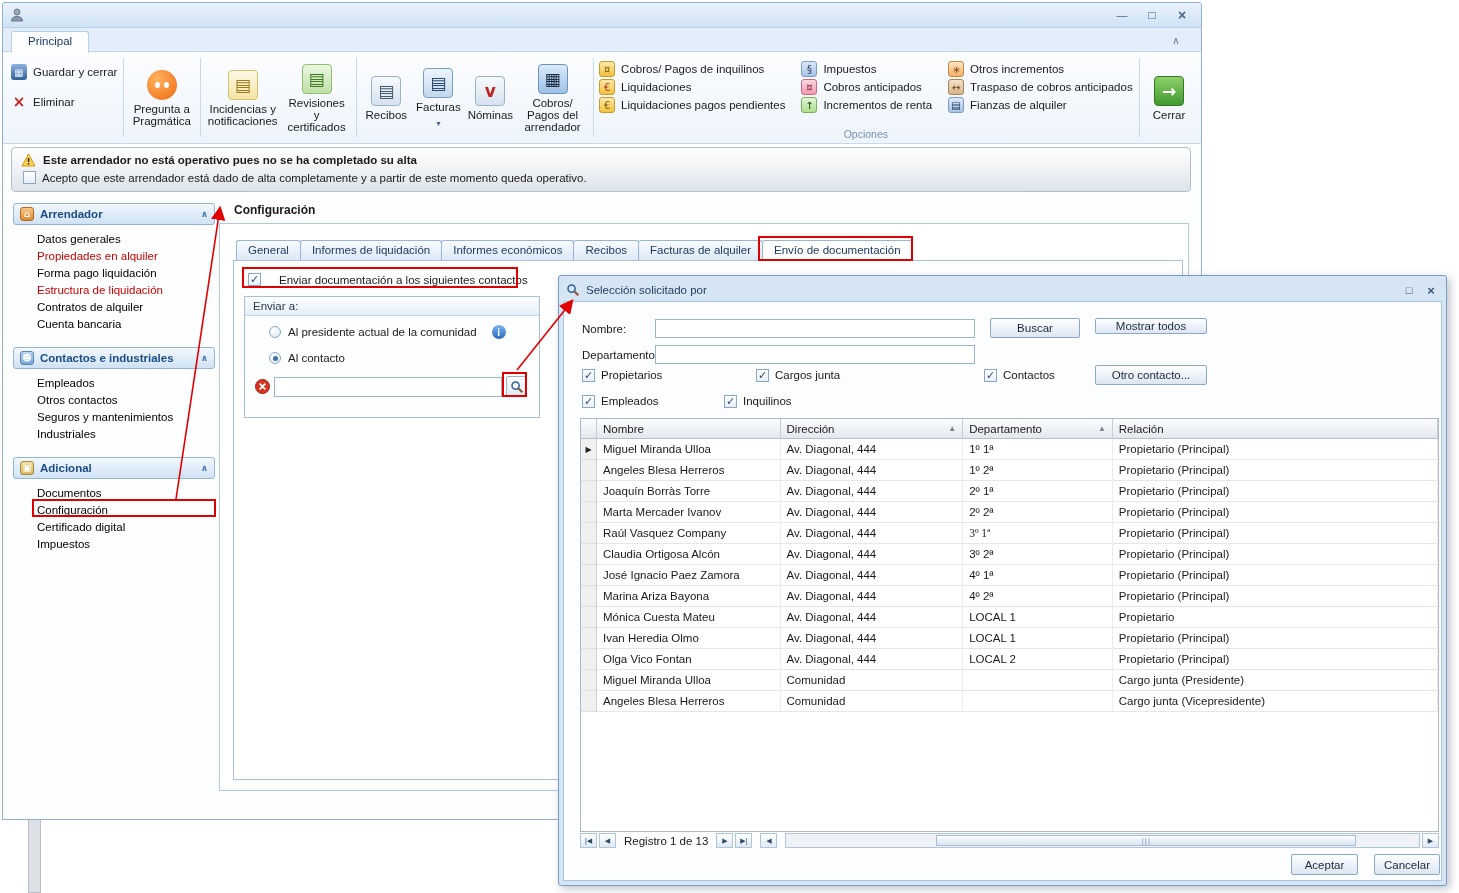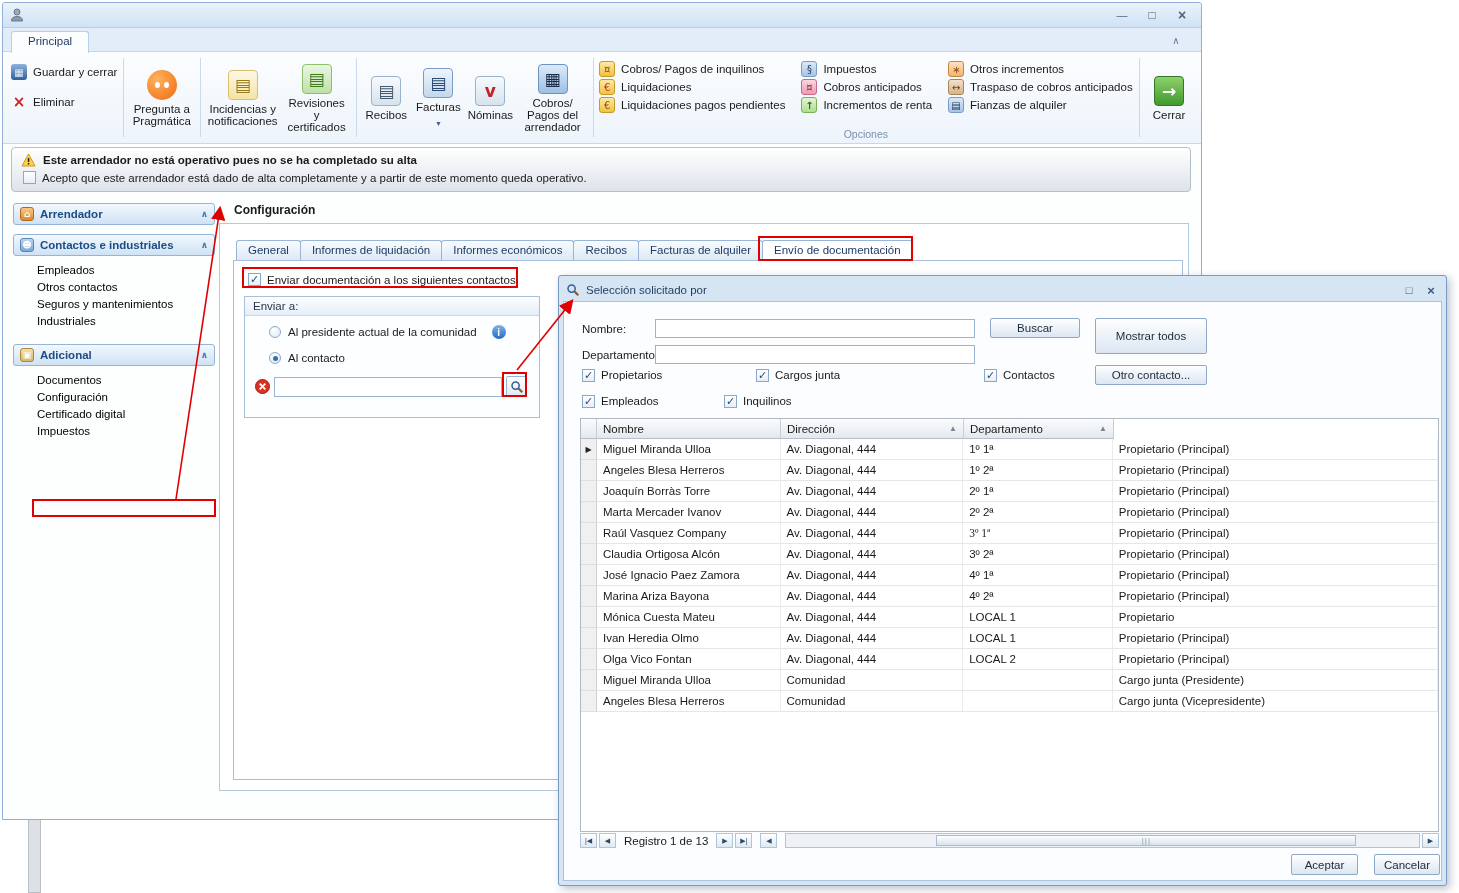--- a/index.html
+++ b/index.html
@@ -94,21 +94,21 @@
   .sb-item.alert{color:var(--alert);}
 
   
   .content-title{position:absolute;left:231px;top:200px;font-weight:bold;font-size:12px;}
   .content-panel{position:absolute;left:216px;top:220px;width:970px;height:568px;background:#fff;border:1px solid #b4c8e0;}
   .ctabs{position:absolute;left:233px;top:237px;display:flex;z-index:3;}
   .ctab{height:20px;padding:3px 11px 9px;border:1px solid #98b4d6;border-bottom:none;margin-right:-1px;
     background:linear-gradient(#f8fbfe,#dce9f6);color:#1e3c64;border-radius:3px 3px 0 0;white-space:nowrap;}
   .ctab.active{background:#fff;height:21px;position:relative;}
   .tab-page{position:absolute;left:230px;top:257px;width:950px;height:520px;border:1px solid #a8c0dc;background:#fff;z-index:2;}
-  .send-row{position:absolute;left:14px;top:12px;display:flex;gap:6px;align-items:center;}
+  .send-row{position:absolute;left:14px;top:12px;display:flex;gap:18px;align-items:center;}
   .groupbox{position:absolute;left:10px;top:35px;width:296px;height:122px;border:1px solid #a8c0dc;background:#fdfeff;}
   .gb-header{height:19px;background:linear-gradient(#fdfeff,#e4eef8);border-bottom:1px solid #c8d8ea;
     display:flex;align-items:center;padding:0 8px;color:#2a3a4a;}
   .radio-row{display:flex;gap:7px;align-items:center;height:20px;margin:6px 0 0 24px;}
   .radio-row:first-of-type{margin-top:12px;}
   .info-icon{width:14px;height:14px;border-radius:50%;background:linear-gradient(#7ab4ec,#2a6ac0);color:#fff;
     display:inline-flex;align-items:center;justify-content:center;font-size:10px;font-weight:bold;margin-left:8px;}
   .info-icon::before{content:"i";}
   .contact-row{display:flex;align-items:center;gap:4px;margin:8px 0 0 10px;}
   .txt{height:20px;border:1px solid #9ab4d4;font:inherit;padding:1px 4px;background:#fff;}
@@ -310,20 +310,28 @@
       <span>Acepto que este arrendador está dado de alta completamente y a partir de este momento queda operativo.</span>
     </div>
   </div>
 
   <div class="sidebar" id="sidebar">
       <div class="sb-section">
         <div class="sb-header">
           <span class="icx i14 landlord-icon"></span>
           <span>Arrendador</span>
           <span class="sb-chev"></span>
+        </div>
+        <div class="sb-items">
+          <div class="sb-item">Datos generales</div>
+          <div class="sb-item alert">Propiedades en alquiler</div>
+          <div class="sb-item">Forma pago liquidación</div>
+          <div class="sb-item alert">Estructura de liquidación</div>
+          <div class="sb-item">Contratos de alquiler</div>
+          <div class="sb-item">Cuenta bancaria</div>
         </div>
       </div>
       <div class="sb-section">
         <div class="sb-header">
           <span class="icx i14 contacts-icon"></span>
           <span>Contactos e industriales</span>
           <span class="sb-chev"></span>
         </div>
         <div class="sb-items">
           <div class="sb-item">Empleados</div>
@@ -406,21 +414,21 @@
     <span>Selección solicitado por</span>
     <span class="dlg-btns">
       <span class="dbtn dbtn-max"></span>
       <span class="dbtn dbtn-close"></span>
     </span>
   </div>
   <div class="dlg-body">
     <span class="dlg-label" style="left:18px;top:21px;">Nombre:</span>
     <input class="txt abs" style="left: 91px; top: 17px; width: 320px; height: 19px;" value="">
     <div class="btn abs" style="left:426px;top:16px;width:90px;height:20px;">Buscar</div>
-    <div class="btn abs" style="left:531px;top:16px;width:112px;height:36px;">Mostrar todos</div>
+    <div class="btn abs" style="left:531px;top:16px;width:112px;height:16px;">Mostrar todos</div>
 
     <span class="dlg-label" style="left:18px;top:47px;">Departamento:</span>
     <input class="txt abs" style="left: 91px; top: 43px; width: 320px; height: 19px;" value="">
 
     <div class="filters" id="filters1" style="left:18px;top:65px;height:16px;gap:32px;">
         <div class="filter" style="width: 142px;">
           <span class="cb checked"></span>
           <span>Propietarios</span>
         </div>
         <div class="filter" style="width: 196px;">
@@ -450,20 +458,23 @@
           <div class="g-hcell" style="width: 184px;">
             <span>Nombre</span>
           </div>
           <div class="g-hcell" style="width: 183px;">
             <span>Dirección</span>
             <span class="sort">▲</span>
           </div>
           <div class="g-hcell" style="width: 150px;">
             <span>Departamento</span>
             <span class="sort">▲</span>
+          </div>
+          <div class="g-hcell" style="width: 326px;">
+            <span>Relación</span>
           </div>
         </div>
         <div class="g-row">
           <div class="g-sel" style="width: 16px;">▶</div>
           <div class="g-cell" style="width: 184px;">Miguel Miranda Ulloa</div>
           <div class="g-cell" style="width: 183px;">Av. Diagonal, 444</div>
           <div class="g-cell" style="width: 150px;">1º 1ª</div>
           <div class="g-cell" style="width: 326px;">Propietario (Principal)</div>
         </div>
         <div class="g-row">

